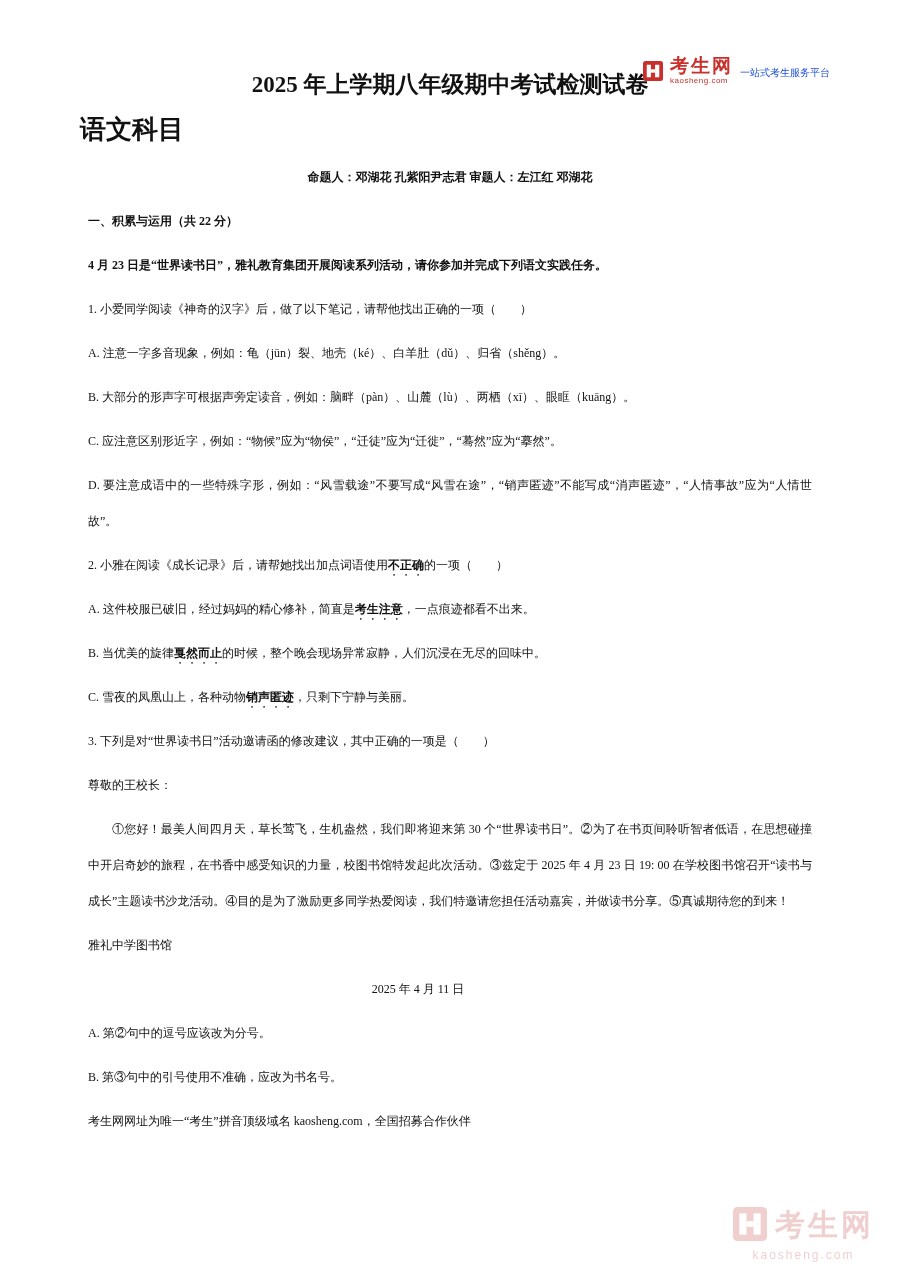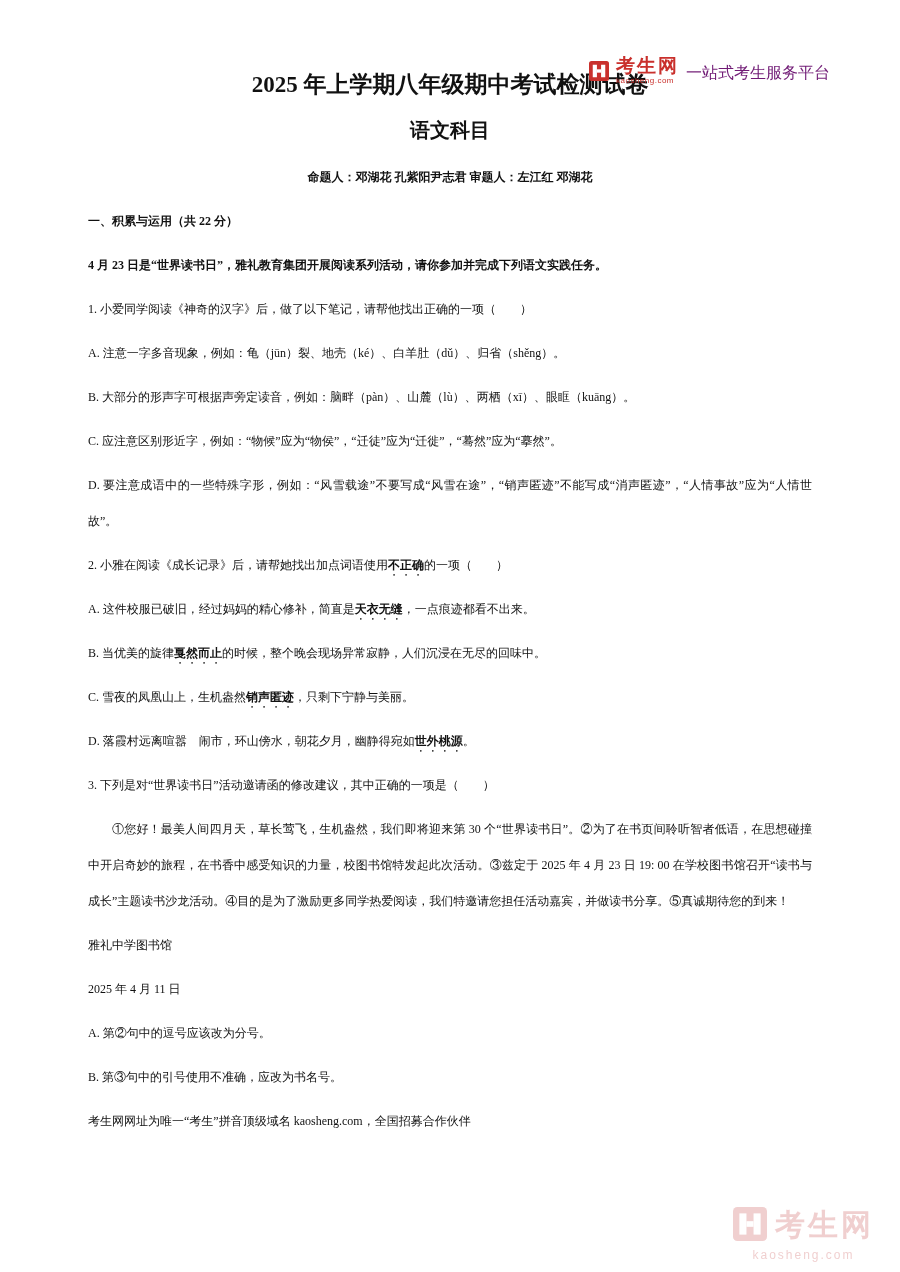--- a/index.html
+++ b/index.html
@@ -8,33 +8,33 @@
     width:900px;height:1272px;background:#ffffff;color:#111;
     font-family:"Liberation Serif","DejaVu Serif",serif;
     position:relative;overflow:hidden;
   }
   
   .brand-header{position:absolute;top:56px;right:70px;display:flex;align-items:center;gap:7px;cursor:pointer}
   .logo-icon svg{display:block}
   .brand-col{display:flex;flex-direction:column;line-height:1}
   .brand-name{font-family:"Liberation Sans","DejaVu Sans",sans-serif;font-weight:bold;font-size:19px;color:#c9302c;letter-spacing:2px}
   .brand-domain{font-family:"Liberation Sans","DejaVu Sans",sans-serif;font-size:8px;color:#c9302c;letter-spacing:.5px;margin-top:2px}
-  .brand-tagline{font-size:16px;color:#701a75;margin-top:5px}
+  .brand-tagline{font-size:10px;color:#1d4ed8;margin-top:5px}
 
   
   .doc{padding:70px 80px 0 80px}
   .title{text-align:center;font-size:23px;font-weight:bold;margin:0 0 15px;line-height:30px}
-  .subject{text-align:center;font-size:20px;font-weight:bold;margin:0 0 14px;line-height:30px}
+  .subject{font-size:26px;font-weight:bold;margin:0 0 14px;line-height:30px}
   .doc p{margin:8px;font-size:12px;line-height:36px}
   .center{text-align:center}
   .bold{font-weight:bold;font-size:17.5px}
   .just{text-align:justify}
   .indent{text-indent:2em}
   .sig{text-align:left}
-  .sig-date{text-align:left;padding-right:64px}
+  .sig-date{text-align:center;padding-right:64px}
   .footer{font-size:15.5px;margin-top:14px}
 
   
   .em-dot{
     -webkit-text-emphasis:filled dot;
     -webkit-text-emphasis-position:under left;
     text-emphasis:filled dot;
     text-emphasis-position:under left;
     font-weight:bold;
   }
@@ -71,26 +71,26 @@
   <p class="bold">一、积累与运用（共 22 分）</p>
   <p class="bold just">4 月 23 日是“世界读书日”，雅礼教育集团开展阅读系列活动，请你参加并完成下列语文实践任务。</p>
 
   <p class="just">1. 小爱同学阅读《神奇的汉字》后，做了以下笔记，请帮他找出正确的一项（　　）</p>
   <p class="just">A. 注意一字多音现象，例如：龟（jūn）裂、地壳（ké）、白羊肚（dǔ）、归省（shěng）。</p>
   <p class="just">B. 大部分的形声字可根据声旁定读音，例如：脑畔（pàn）、山麓（lù）、两栖（xī）、眼眶（kuāng）。</p>
   <p class="just">C. 应注意区别形近字，例如：“物候”应为“物侯”，“迁徒”应为“迁徙”，“蓦然”应为“摹然”。</p>
   <p class="just">D. 要注意成语中的一些特殊字形，例如：“风雪载途”不要写成“风雪在途”，“销声匿迹”不能写成“消声匿迹”，“人情事故”应为“人情世故”。</p>
 
   <p class="just"><span>2. 小雅在阅读《成长记录》后，请帮她找出加点词语使用</span><span class="em-dot">不正确</span><span>的一项（　　）</span></p>
-  <p class="just"><span>A. 这件校服已破旧，经过妈妈的精心修补，简直是</span><span class="em-dot">天衣无缝</span><span>，一点痕迹都看不出来。</span></p>
+  <p class="just"><span>A. 这件校服已破旧，经过妈妈的精心修补，简直是</span><span class="em-dot">考生注意</span><span>，一点痕迹都看不出来。</span></p>
   <p class="just"><span>B. 当优美的旋律</span><span class="em-dot">戛然而止</span><span>的时候，整个晚会现场异常寂静，人们沉浸在无尽的回味中。</span></p>
-  <p class="just"><span>C. 雪夜的凤凰山上，生机盎然</span><span class="em-dot">销声匿迹</span><span>，只剩下宁静与美丽。</span></p>
-  <p class="just"><span>D. 落霞村远离喧嚣　闹市，环山傍水，朝花夕月，幽静得宛如</span><span class="em-dot">世外桃源</span><span>。</span></p>
+  <p class="just"><span>C. 雪夜的凤凰山上，各种动物</span><span class="em-dot">销声匿迹</span><span>，只剩下宁静与美丽。</span></p>
 
   <p class="just">3. 下列是对“世界读书日”活动邀请函的修改建议，其中正确的一项是（　　）</p>
+  <p>尊敬的王校长：</p>
   <p class="just indent">①您好！最美人间四月天，草长莺飞，生机盎然，我们即将迎来第 30 个“世界读书日”。②为了在书页间聆听智者低语，在思想碰撞中开启奇妙的旅程，在书香中感受知识的力量，校图书馆特发起此次活动。③兹定于 2025 年 4 月 23 日 19: 00 在学校图书馆召开“读书与成长”主题读书沙龙活动。④目的是为了激励更多同学热爱阅读，我们特邀请您担任活动嘉宾，并做读书分享。⑤真诚期待您的到来！</p>
   <p class="sig">雅礼中学图书馆</p>
   <p class="sig-date">2025 年 4 月 11 日</p>
   <p class="just">A. 第②句中的逗号应该改为分号。</p>
   <p class="just">B. 第③句中的引号使用不准确，应改为书名号。</p>
 
   <p class="footer">考生网网址为唯一“考生”拼音顶级域名 kaosheng.com，全国招募合作伙伴</p>
 </main>
 
 <div class="watermark">

